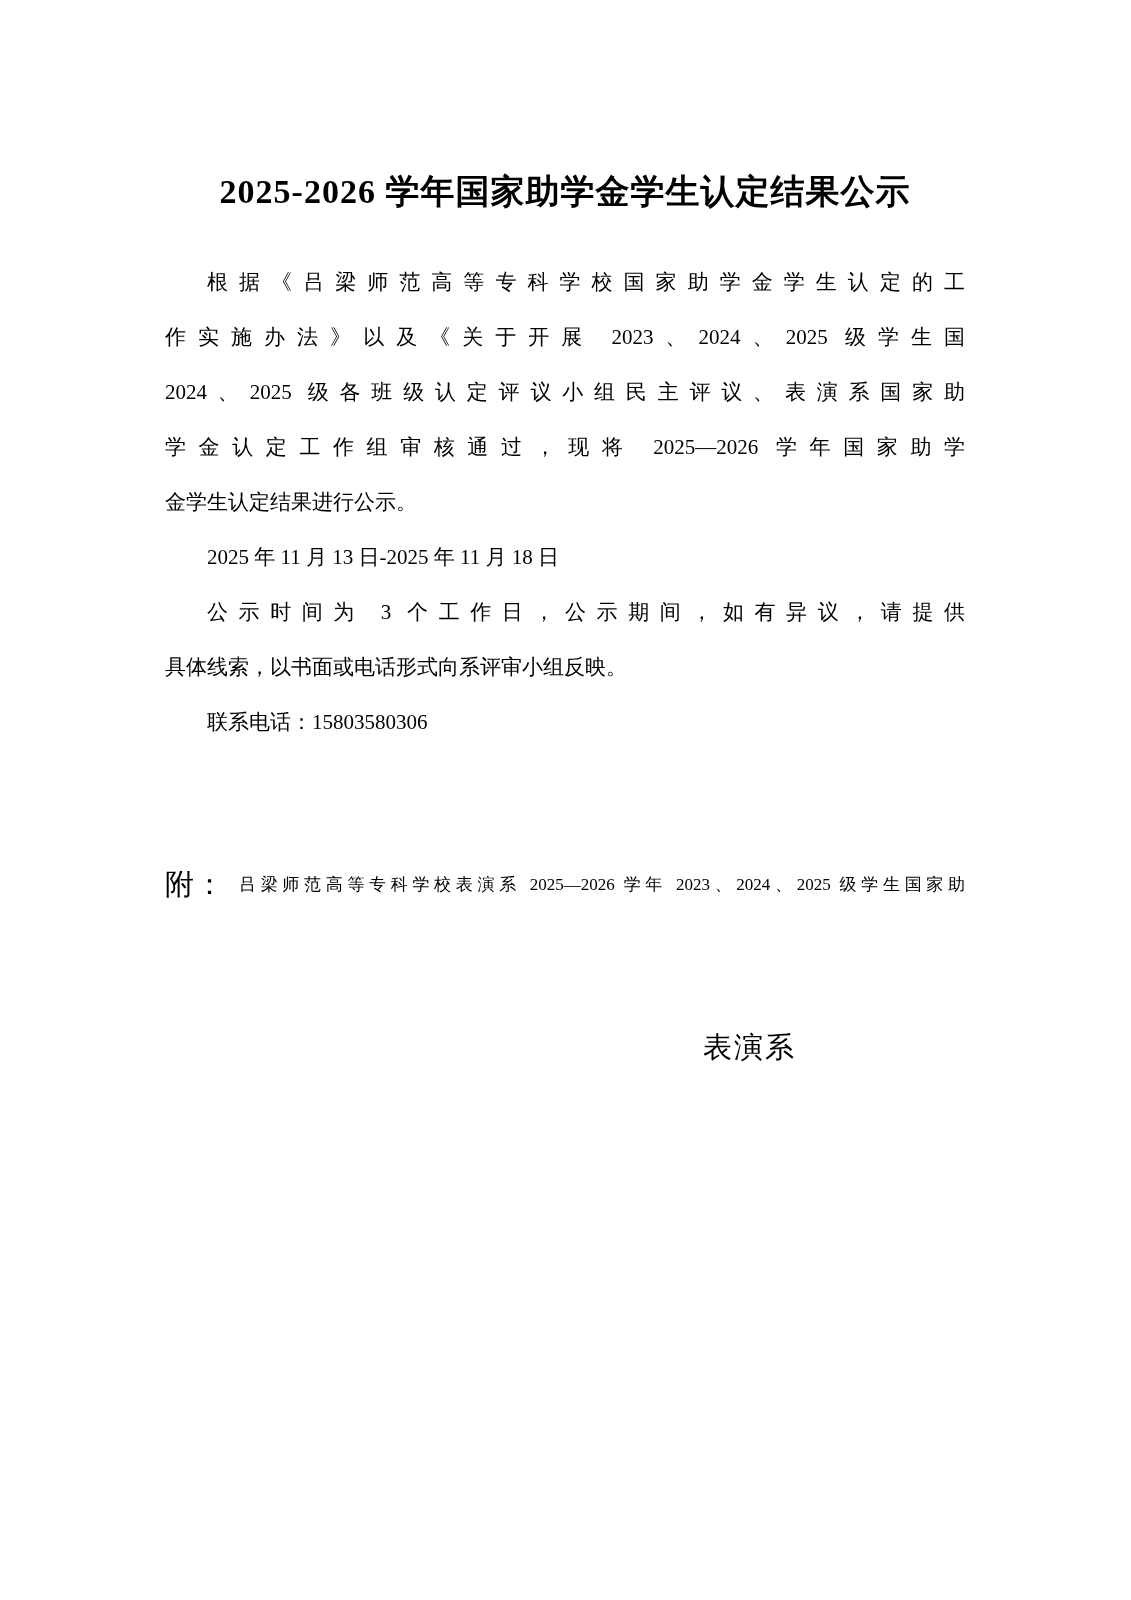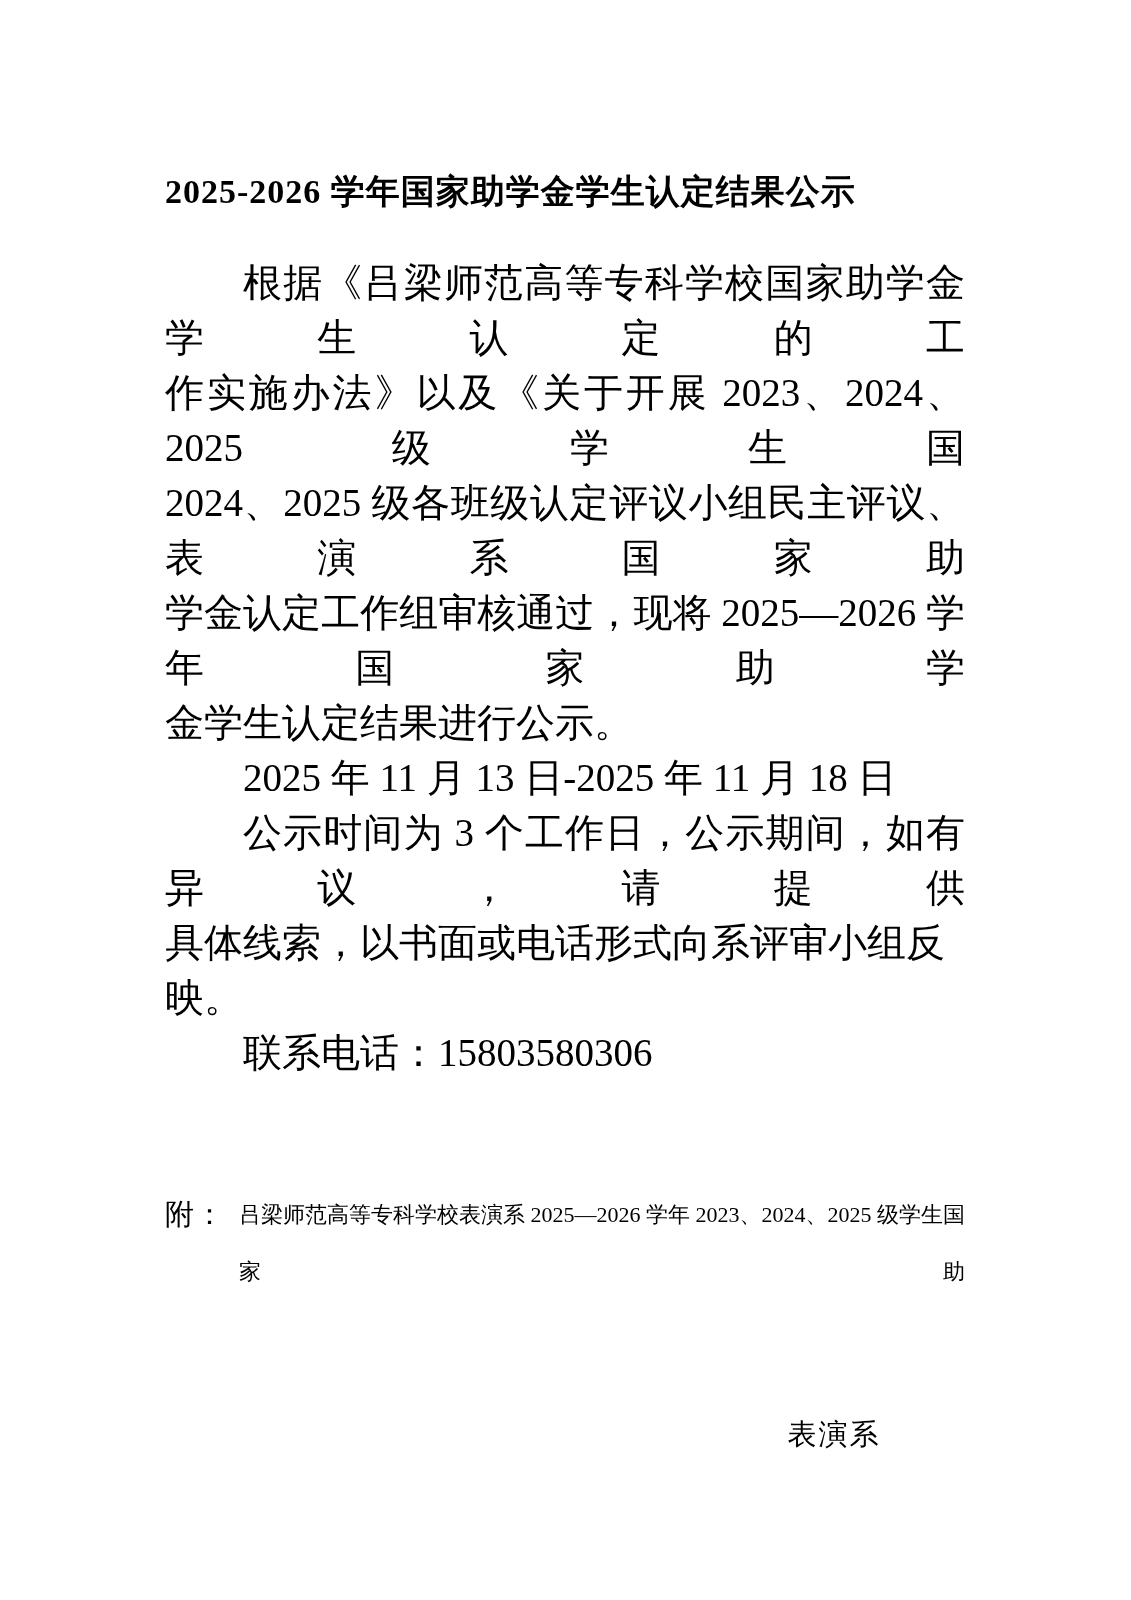--- a/index.html
+++ b/index.html
@@ -18,27 +18,27 @@
     font-family: "Liberation Serif", "DejaVu Serif", serif;
     color: #000000;
     overflow: hidden;
   }
   .doc-title {
     margin: 0;
     margin-top: 172px;
     font-size: 34px;
     line-height: 40px;
     font-weight: bold;
-    text-align: left;
+    text-align: center;
     letter-spacing: 1px;
     white-space: nowrap;
   }
   .doc-body {
     margin-top: 43px;
-    font-size: 39px;
+    font-size: 21px;
   }
   .line {
     line-height: 55px;
     text-align: justify;
     text-align-last: justify;
   }
   .line.last {
     text-align: left;
     text-align-last: left;
   }
@@ -53,32 +53,31 @@
   }
   .att-label {
     font-size: 29px;
     line-height: 57px;
     flex: 0 0 auto;
     margin-right: 14px;
     letter-spacing: 1px;
   }
   .att-lines {
     flex: 1 1 auto;
-    font-size: 22px;
+    font-size: 17px;
   }
   .att-lines .line {
     line-height: 57px;
   }
   .signature {
     margin-top: 107px;
     margin-left: 538px;
     font-size: 29px;
     line-height: 55px;
     letter-spacing: 2px;
-    text-align: center;
   }
 </style>
 </head>
 <body>
 
 <div class="page">
 
   <h1 class="doc-title">2025-2026 学年国家助学金学生认定结果公示</h1>
 
   <div class="doc-body">

